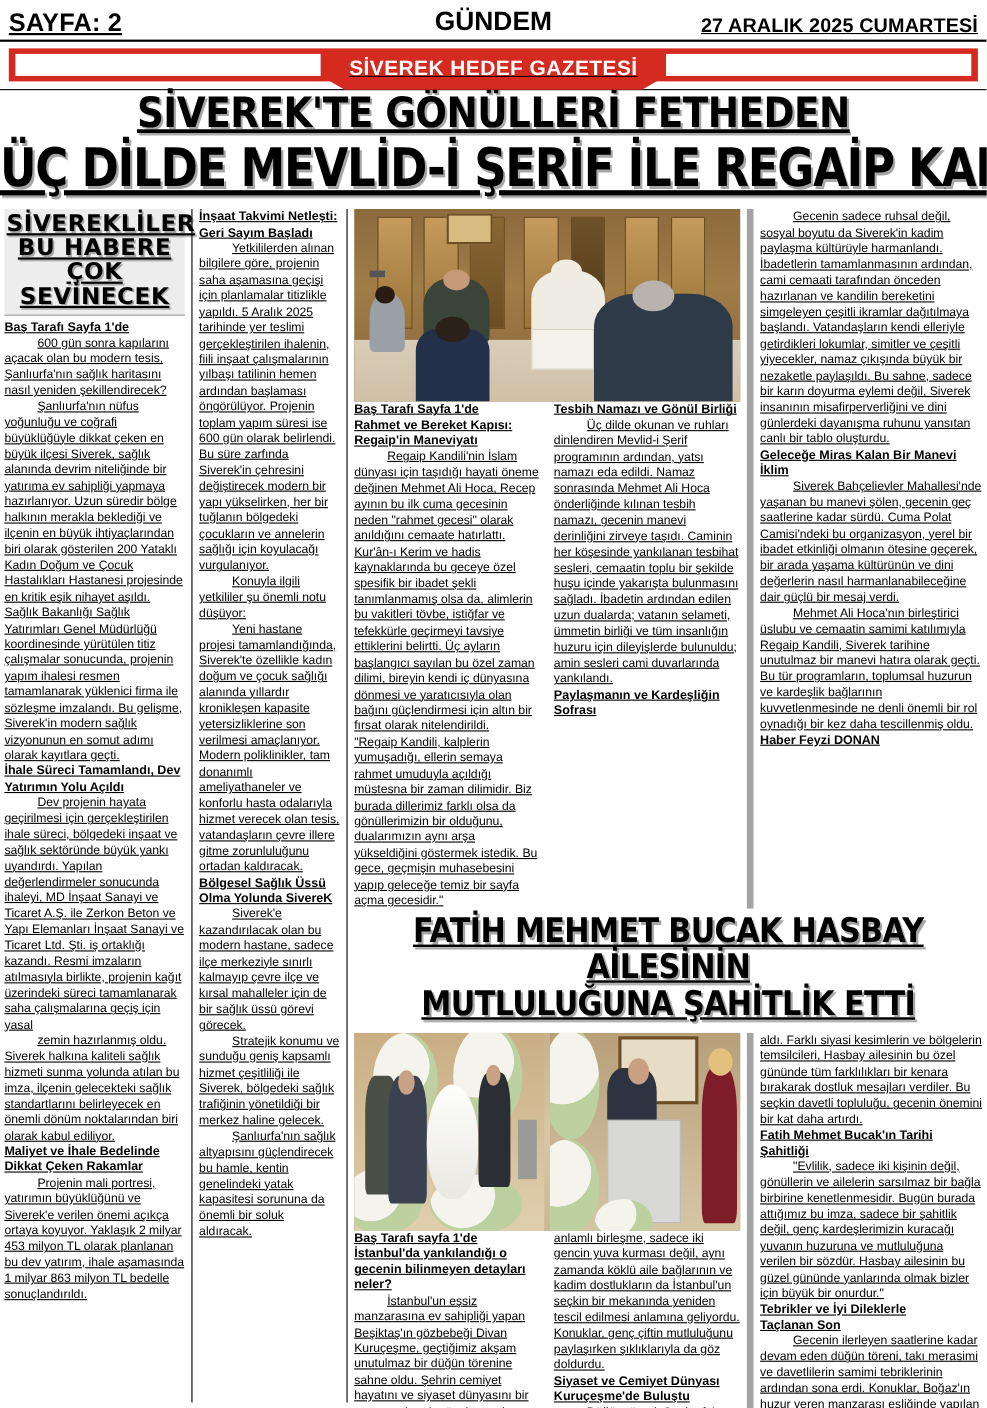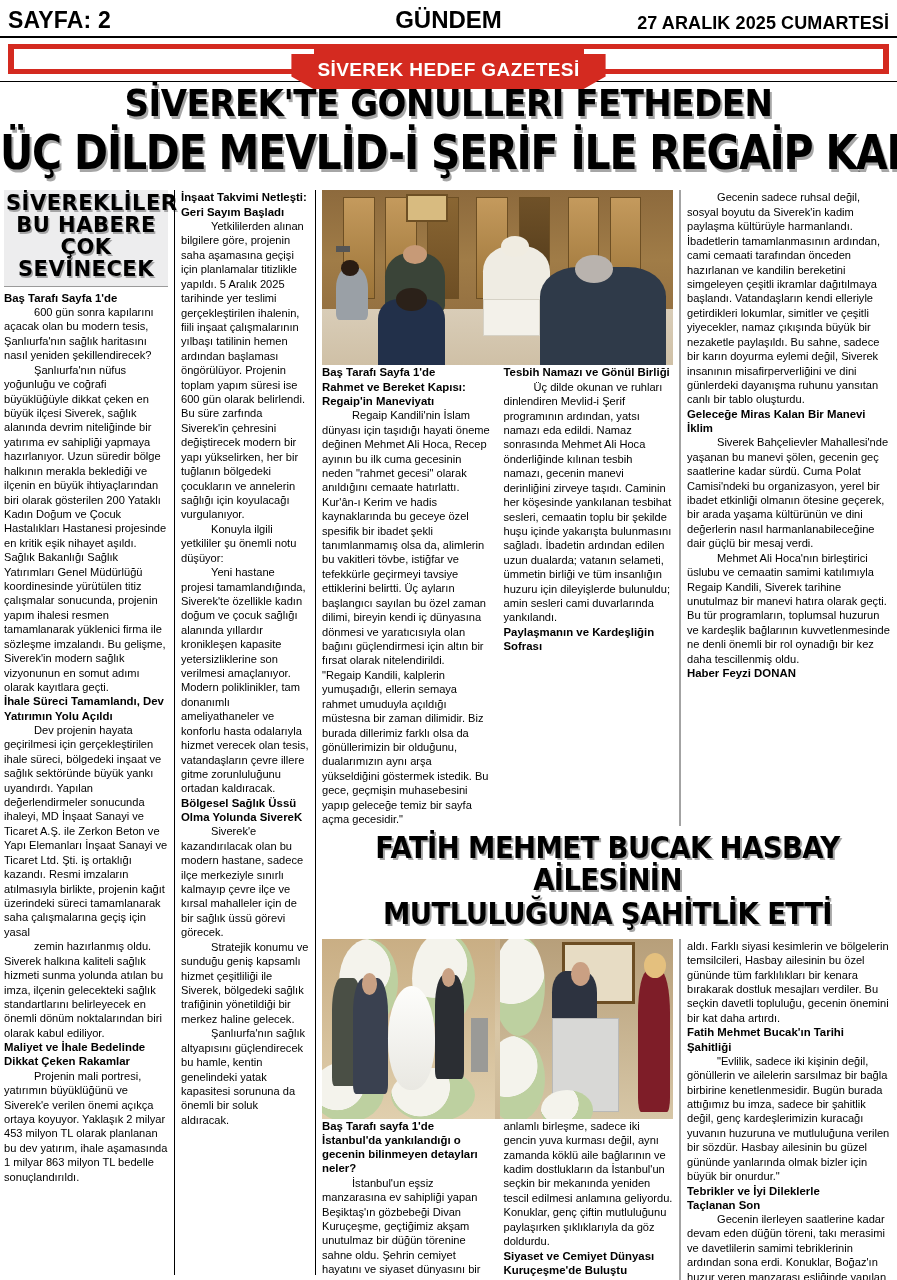--- a/index.html
+++ b/index.html
@@ -11,20 +11,21 @@
     width: 897px; height: 1280px;
     font-family: "Liberation Sans", sans-serif;
     color: #000;
     overflow: hidden;
   }
   .page {
     position: relative;
     width: 897px; height: 1280px;
     background: #fff;
     padding: 0;
+    text-decoration: underline;
   }
 
   
   .topbar {
     display: flex; align-items: flex-end; justify-content: space-between;
     height: 36px;
     padding: 0 8px 2px 8px;
   }
   .topbar .page-no {
     font-size: 23px; font-weight: bold; letter-spacing: .2px;
@@ -45,21 +46,21 @@
     border-top: 2px solid #000;
     border-bottom: 1px solid #000;
     padding: 4px 0 0 0;
     height: 46px;
   }
   .ribbon {
     position: relative;
     margin: 2px 8px 0 8px;
     height: 30px;
     background: #d42a20;
-    display: flex; align-items: flex-start; justify-content: center;
+    display: flex; align-items: center; justify-content: center;
   }
   .ribbon::before, .ribbon::after {
     content: "";
     position: absolute; top: 5px; bottom: 5px;
     background: #fff;
   }
   .ribbon::before { left: 6px; right: calc(50% + 135px); }
   .ribbon::after  { right: 6px; left: calc(50% + 135px); }
   .ribbon-center {
     position: relative; z-index: 3;
@@ -133,21 +134,21 @@
   p.body.noindent { text-indent: 0; }
   .sub-b {
     font-size: 11.4px; font-weight: bold; line-height: 1.25;
     margin: 0;
   }
   .byline { font-weight: bold; }
 
   
   .right-top { display: flex; }
   .rt-left { width: 357px; padding-right: 6px; }
-  .rt-right { width: 214px; padding-left: 6px; border-left: 2px solid #a3a3a3; }
+  .rt-right { width: 214px; padding-left: 6px; border-left: 6px solid #a3a3a3; }
 
   .photo {
     width: 100%;
     position: relative;
     overflow: hidden;
     background: #cdb89a;
   }
   .photo-mosque { height: 175px; }
   .photo-wedding { height: 180px; }
 

